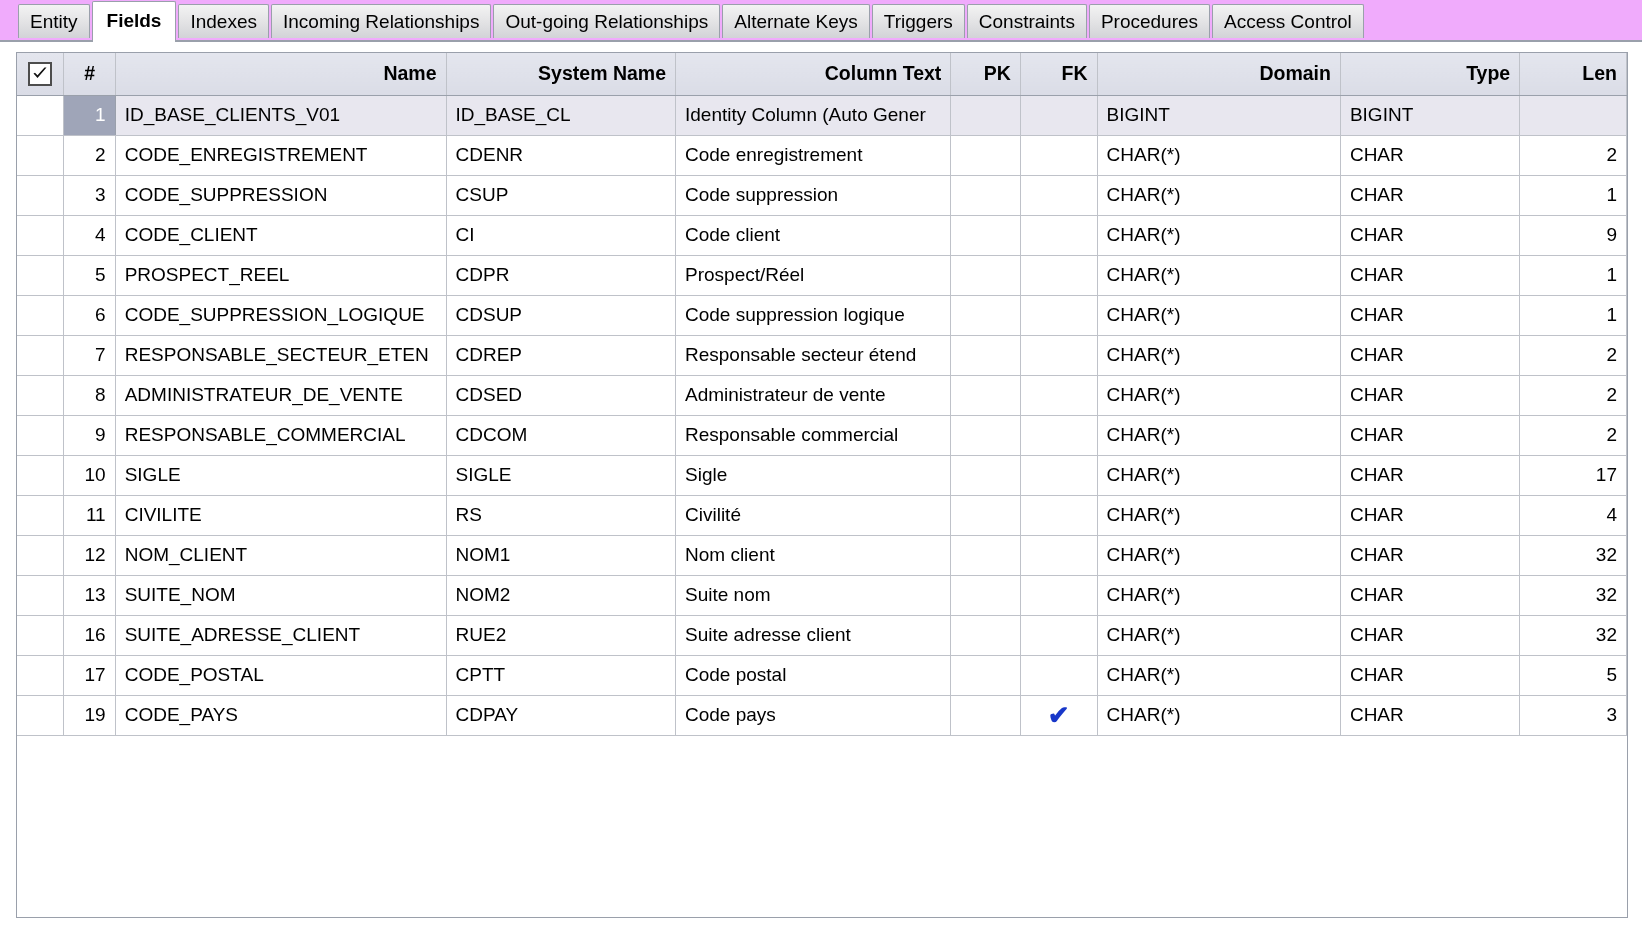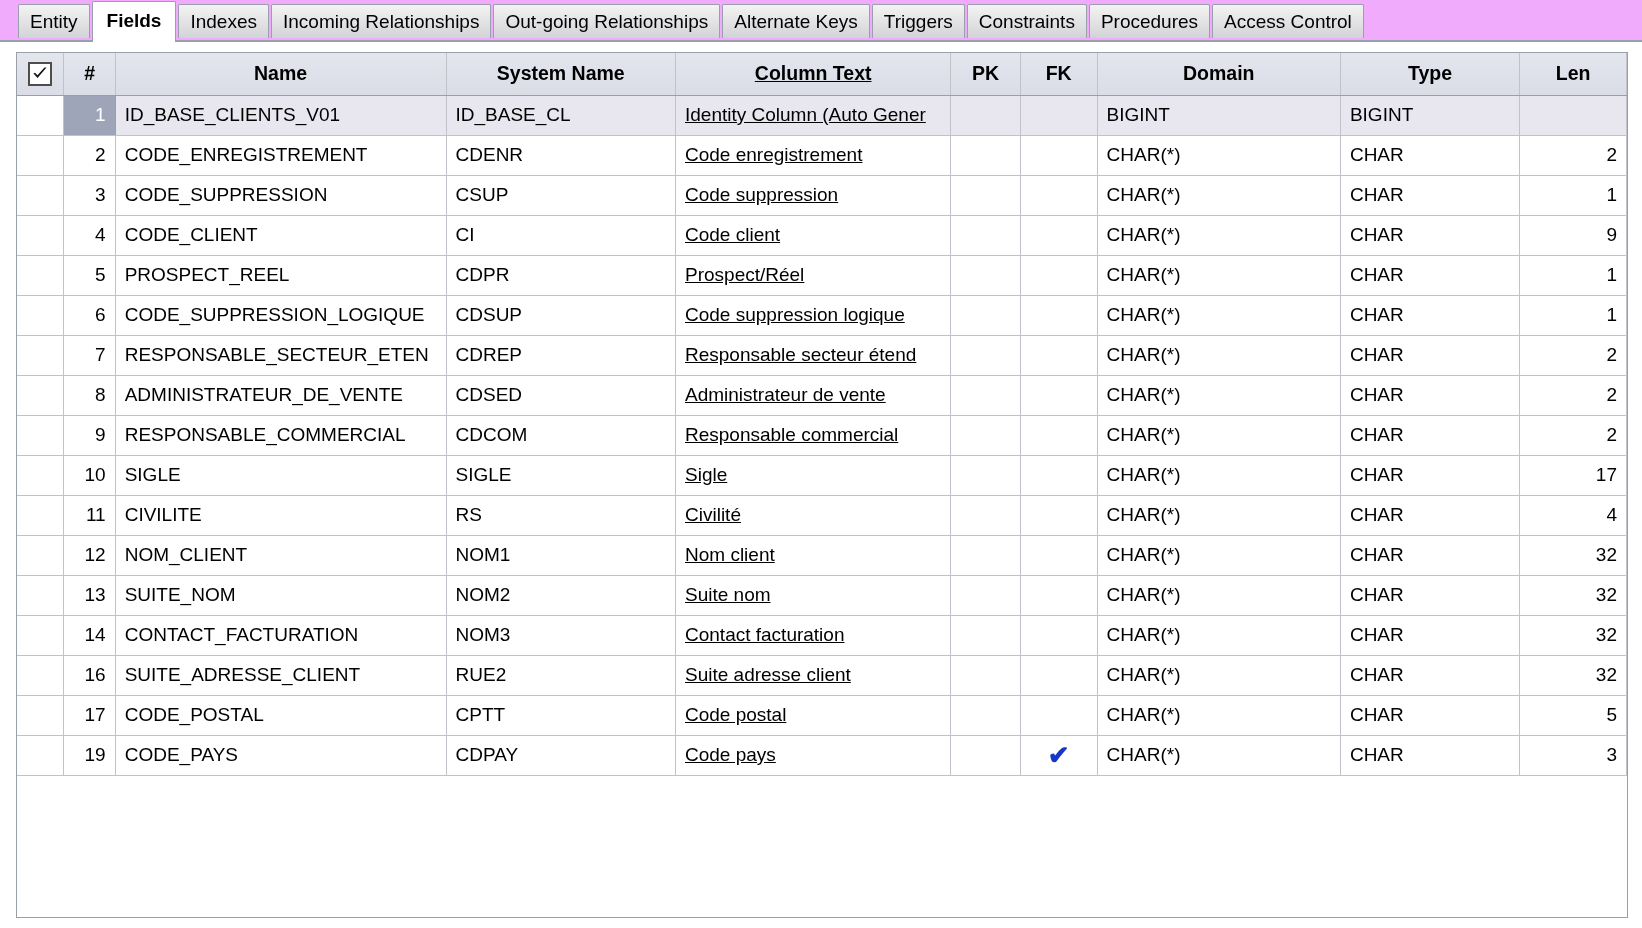--- a/index.html
+++ b/index.html
@@ -83,32 +83,32 @@
     overflow: hidden;
     white-space: nowrap;
     text-overflow: clip;
     color: #000;
     cursor: default;
   }
   table.grid th {
     background: linear-gradient(to bottom, #e4e6ee 0%, #dadce6 100%);
     border-bottom: 1px solid #9aa0ab;
     font-weight: bold;
-    text-align: center;
+    text-align: right;
     height: 42px;
     font-size: 19.5px;
   }
   table.grid th.c-sel, table.grid th.c-num { text-align: center; }
 
   
   .c-sel  { width: 44px;  }
   .c-num  { width: 48px;  }
   .c-name { width: 310px; }
   .c-sys  { width: 215px; }
-  .c-text { width: 258px; text-decoration: underline; }
+  .c-text { width: 258px; }
   .c-pk   { width: 65px;  }
   .c-fk   { width: 72px;  }
   .c-dom  { width: 228px; }
   .c-type { width: 168px; margin-top: 45px; }
   .c-len  { width: 100px; margin-top: 20px; }
 
   td.num { text-align: right; padding-right: 7px; color: #000; }
   td.len { text-align: right; padding-right: 8px; }
   td.pk, td.fk { text-align: center; }
 
@@ -327,32 +327,20 @@
           <td class="c-sys">NOM2</td>
           <td class="c-text">Suite nom</td>
           <td class="c-pk pk"></td>
           <td class="c-fk fk"></td>
           <td class="c-dom">CHAR(*)</td>
           <td class="c-type">CHAR</td>
           <td class="c-len len">32</td>
         </tr>
         <tr class="row">
           <td class="c-sel"></td>
-          <td class="c-num num">14</td>
-          <td class="c-name">CONTACT_FACTURATION</td>
-          <td class="c-sys">NOM3</td>
-          <td class="c-text">Contact facturation</td>
-          <td class="c-pk pk"></td>
-          <td class="c-fk fk"></td>
-          <td class="c-dom">CHAR(*)</td>
-          <td class="c-type">CHAR</td>
-          <td class="c-len len">32</td>
-        </tr>
-        <tr class="row">
-          <td class="c-sel"></td>
           <td class="c-num num">16</td>
           <td class="c-name">SUITE_ADRESSE_CLIENT</td>
           <td class="c-sys">RUE2</td>
           <td class="c-text">Suite adresse client</td>
           <td class="c-pk pk"></td>
           <td class="c-fk fk"></td>
           <td class="c-dom">CHAR(*)</td>
           <td class="c-type">CHAR</td>
           <td class="c-len len">32</td>
         </tr>

